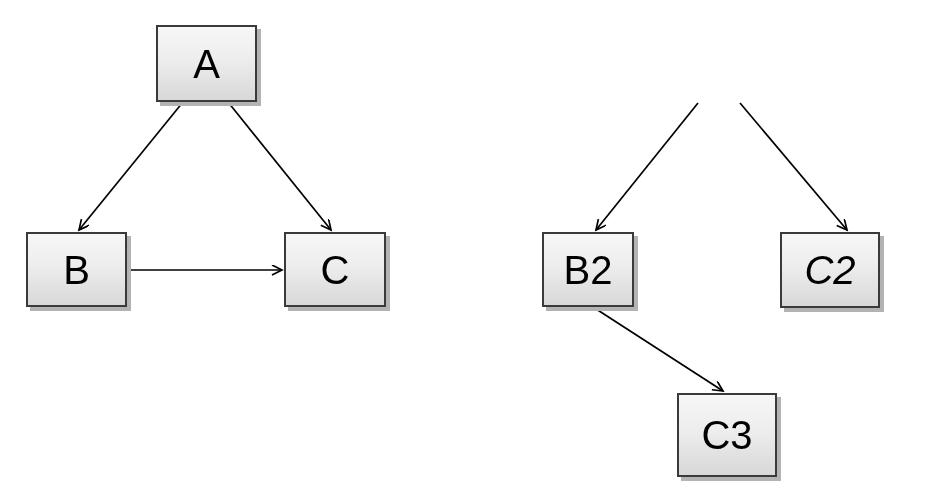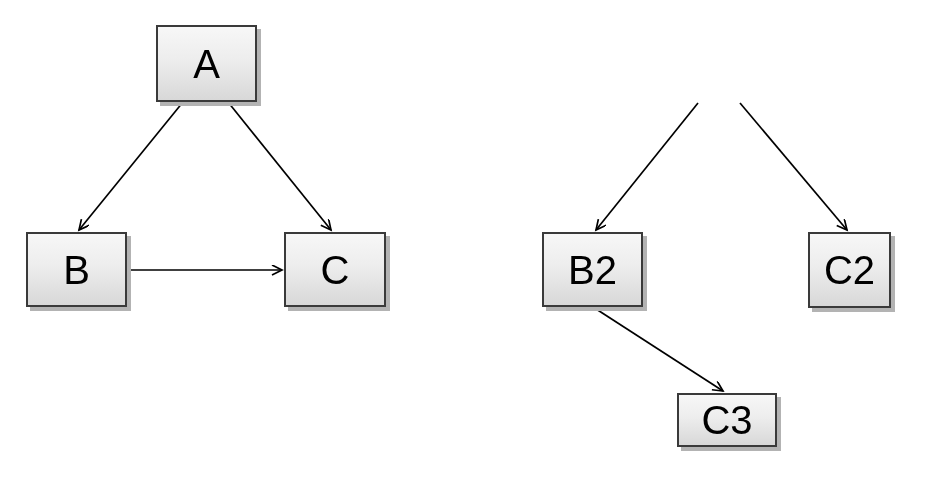--- a/index.html
+++ b/index.html
@@ -61,22 +61,22 @@
 
 <div class="node" style="left: 156px; top: 25px; width: 101px; height: 77px;">
       <span class="node-label">A</span>
     </div>
     <div class="node" style="left: 26px; top: 232px; width: 101px; height: 75px;">
       <span class="node-label">B</span>
     </div>
     <div class="node" style="left: 284px; top: 232px; width: 102px; height: 75px;">
       <span class="node-label">C</span>
     </div>
-    <div class="node" style="left: 542px; top: 232px; width: 101px; height: 75px;">
+    <div class="node" style="left: 542px; top: 232px; width: 92px; height: 75px;">
       <span class="node-label">B2</span>
     </div>
-    <div class="node" style="left: 808px; top: 232px; width: 83px; height: 76px;">
+    <div class="node" style="left: 780px; top: 232px; width: 100px; height: 76px; font-style: italic;">
       <span class="node-label">C2</span>
     </div>
-    <div class="node" style="left: 677px; top: 393px; width: 100px; height: 54px;">
+    <div class="node" style="left: 677px; top: 393px; width: 100px; height: 84px;">
       <span class="node-label">C3</span>
     </div>
   </div>
 
 </body></html>

